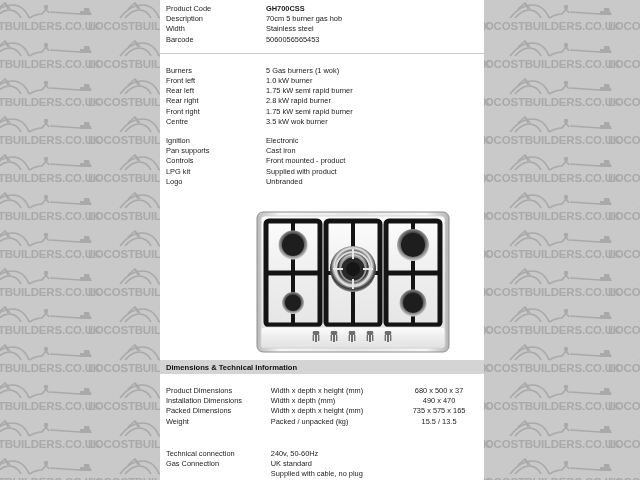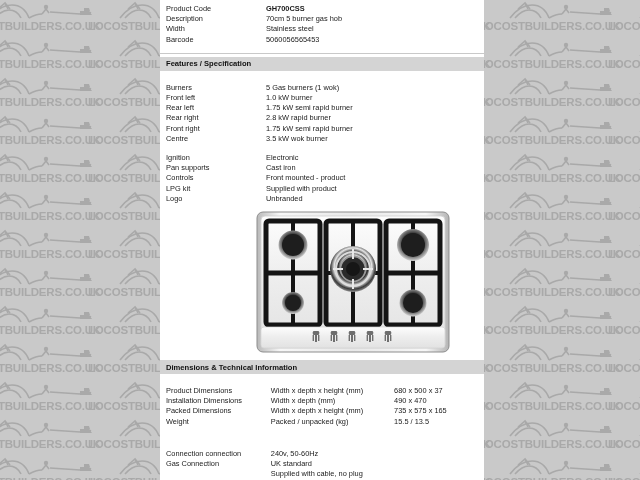--- a/index.html
+++ b/index.html
@@ -78,21 +78,21 @@
     font-size: 7.4px;
     color: #1a1a1a;
     padding: 0 0 0 0;
     line-height: 10.2px;
     vertical-align: top;
     font-family: "Liberation Sans", sans-serif;
   }
   td.col-label { width: 100px; padding-left: 6px; }
   td.col-val   { width: auto; }
   td.col-mid   { width: 118px; }
-  td.col-right { width: 86px; }
+  td.col-right { width: 86px; text-align: center; }
 
   td.bold-val { font-weight: bold; }
 
   
   .section-bar {
     background: #d4d4d4;
     font-size: 7.6px;
     font-weight: bold;
     color: #111;
     padding: 2.5px 0 2.5px 6px;
@@ -1808,21 +1808,20 @@
             <tr>
         <td class="col-label">Barcode</td>
         <td class="col-val ">5060056565453</td>
       </tr>
           </tbody>
       </table>
     </div>
 
     <div class="divider-line" style="margin-top:8px;"></div>
 
-    <div class="section-bar" style="margin-top:3px;">Features / Specification</div>
 
     <div class="block">
       <table class="spec-table">
         <tbody id="features-rows-body">
             <tr>
         <td class="col-label">Burners</td>
         <td class="col-val ">5 Gas burners (1 wok)</td>
       </tr>
             <tr>
         <td class="col-label">Front left</td>
@@ -1901,21 +1900,21 @@
       <td class="col-right">15.5 / 13.5</td>
     </tr>
           </tbody>
       </table>
     </div>
 
     <div class="block" style="position:absolute; left:0; right:0; top:437px;">
       <table class="spec-table">
         <tbody id="dim-rows2-body">
             <tr>
-      <td class="col-label">Connection connection</td>
+      <td class="col-label">Technical connection</td>
       <td class="col-mid">240v, 50-60Hz</td>
       <td class="col-right"></td>
     </tr>
             <tr>
       <td class="col-label">Gas Connection</td>
       <td class="col-mid">UK standard</td>
       <td class="col-right"></td>
     </tr>
             <tr>
       <td class="col-label"></td>

